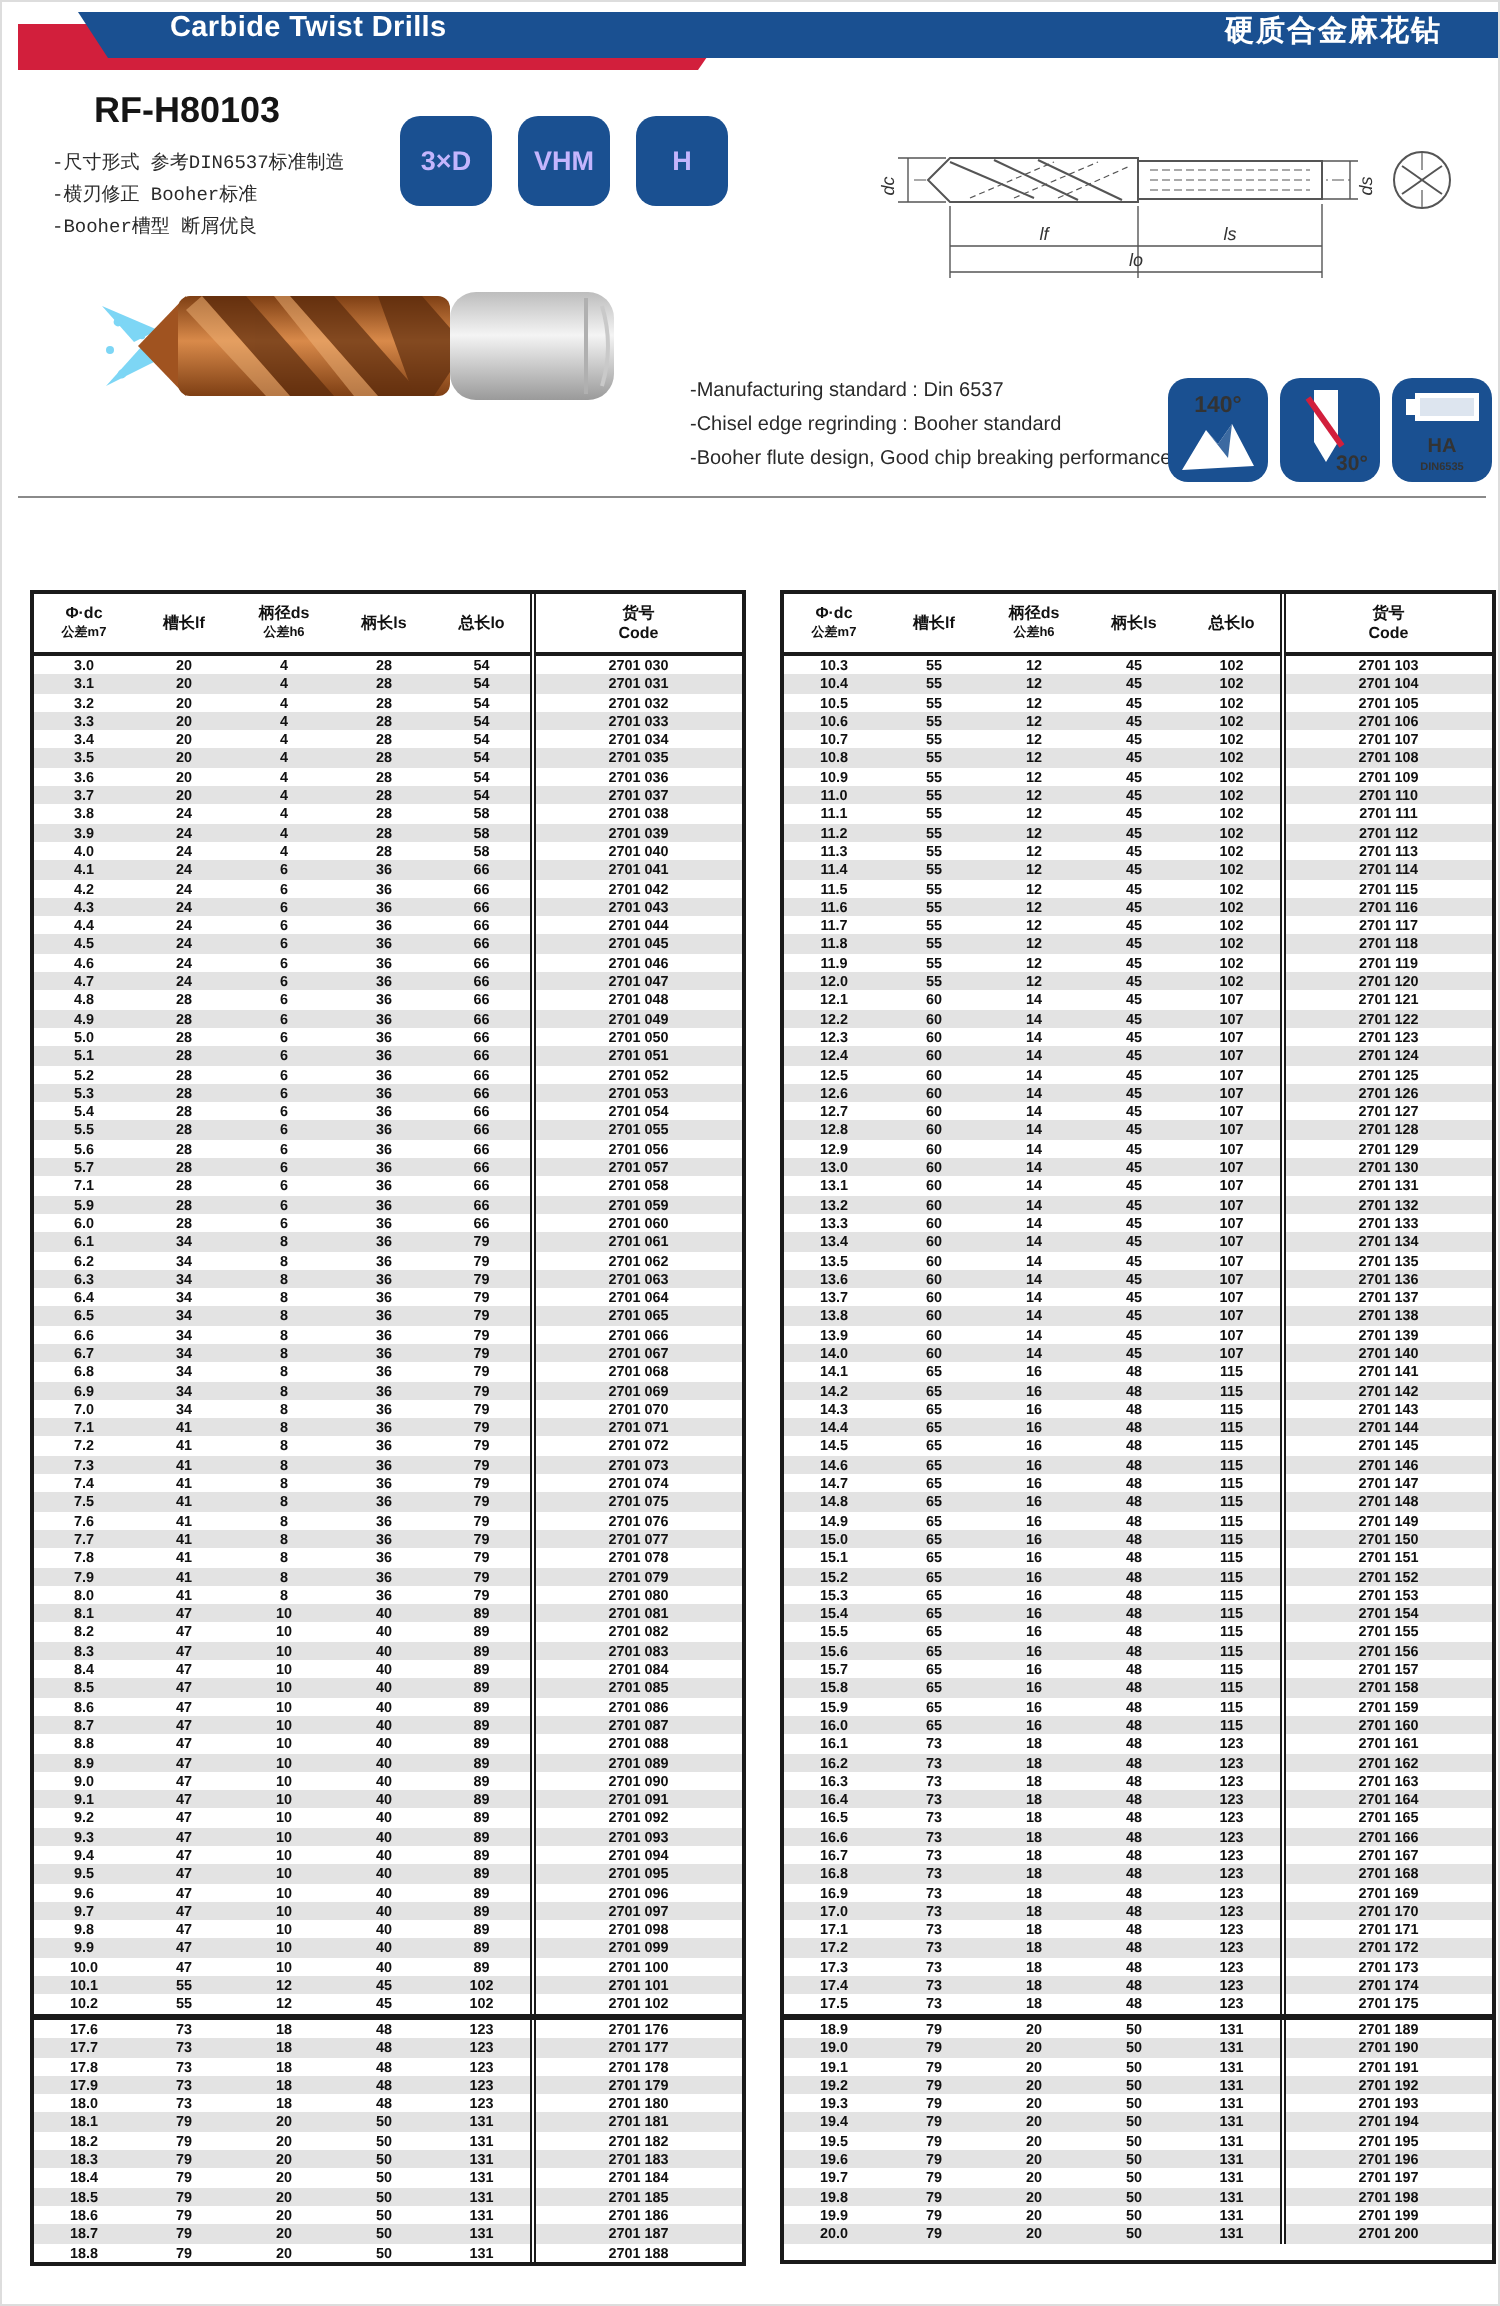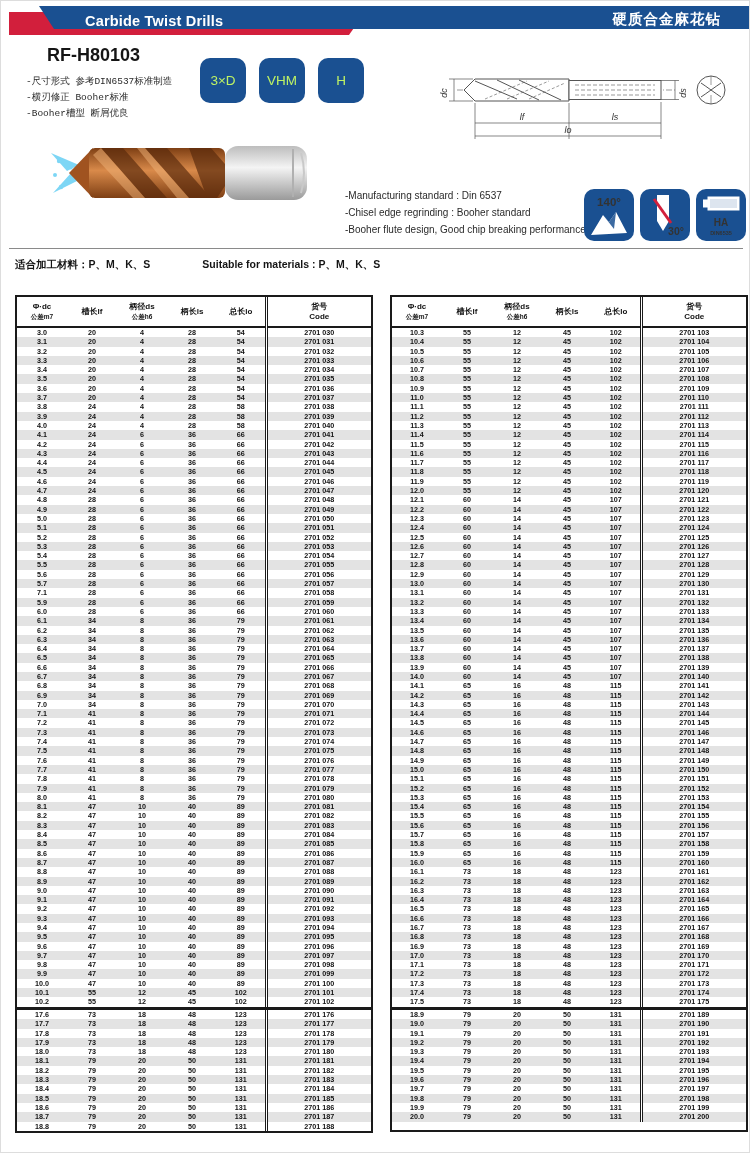--- a/index.html
+++ b/index.html
@@ -7,29 +7,29 @@
   }
   html,body{margin:0;padding:0;background:#f5f5f5;}
   .page{position:relative;width:750px;height:1153px;margin:0 auto;background:#fff;
         border:1px solid #ddd;box-sizing:border-box;overflow:hidden;
         font-family:"Liberation Sans","DejaVu Sans",sans-serif;color:var(--ink);}
   
   .banner-red{position:absolute;left:8px;top:11px;width:356px;height:23px;background:var(--red);
               clip-path:polygon(0 0,100% 0,calc(100% - 16px) 100%,0 100%);}
   .banner-blue{position:absolute;left:38px;top:5px;width:712px;height:23px;background:var(--blue);
                clip-path:polygon(0 0,100% 0,100% 100%,15px 100%);
-               display:flex;align-items:flex-end;justify-content:space-between;}
+               display:flex;align-items:flex-start;justify-content:space-between;}
   .banner-title{color:#fff;font-weight:bold;font-size:14.5px;padding-left:46px;letter-spacing:.2px;}
   .banner-title-zh{color:#fff;font-weight:bold;font-size:14.5px;padding-right:30px;letter-spacing:1px;}
   
   .model{position:absolute;left:25px;top:44px;font-size:18px;font-weight:bold;margin-left:21px;}
   .bullets{position:absolute;left:25px;top:73px;font-size:9.5px;line-height:16px;color:#2a2a2a;font-family:Liberation Mono, monospace;}
   .badges{position:absolute;left:199px;top:57px;display:flex;gap:13px;}
-  .badge{width:46px;height:45px;background:var(--blue);border-radius:10px;color:#bef264;
-         font-weight:normal;font-size:13.5px;display:flex;align-items:center;justify-content:center;}
+  .badge{width:46px;height:45px;background:var(--blue);border-radius:10px;color:#c4b5fd;
+         font-weight:bold;font-size:13.5px;display:flex;align-items:center;justify-content:center;}
   
   .tech-drawing{position:absolute;left:438px;top:46px;}
   .photo{position:absolute;left:48px;top:134px;}
   .notes{position:absolute;left:344px;top:186px;font-size:10px;line-height:17px;color:#2a2a2a;}
   .ficons{position:absolute;left:583px;top:188px;display:flex;gap:6px;justify-content:flex-end;}
   .ficon{width:50px;height:52px;background:var(--blue);border-radius:10px;position:relative;}
   .divider{position:absolute;left:8px;top:247px;width:734px;border-top:1.5px solid #8a8a8a;}
   .materials{position:absolute;left:14px;top:257px;font-size:10.5px;font-weight:bold;display:flex;gap:52px;}
   
   .tblbox{position:absolute;border:2px solid #1a1a1a;background:#fff;}
@@ -184,24 +184,20 @@
         <rect x="7" y="10.5" width="6" height="8" fill="#fff"></rect>
         <rect x="14" y="10" width="27" height="9" fill="#1a5091" opacity="0.15"></rect>
         <text x="25" y="37" fill="#fff" font-size="10" font-weight="bold" text-anchor="middle">HA</text>
         <text x="25" y="46" fill="#fff" font-size="5.5" font-weight="bold" text-anchor="middle">DIN6535</text>
       </svg>
     </div>
   </div>
 
   <div class="divider"></div>
 
-  <div class="materials">
-    <span>适合加工材料：P、M、K、S</span>
-    <span>Suitable for materials : P、M、K、S</span>
-  </div>
 
   <div class="tblbox" style="left:14px;top:294px;">
     <table class="tbl">
       <colgroup>
           <col style="width:50px">
           <col style="width:50px">
           <col style="width:50px">
           <col style="width:50px">
           <col style="width:49px">
           <col>

